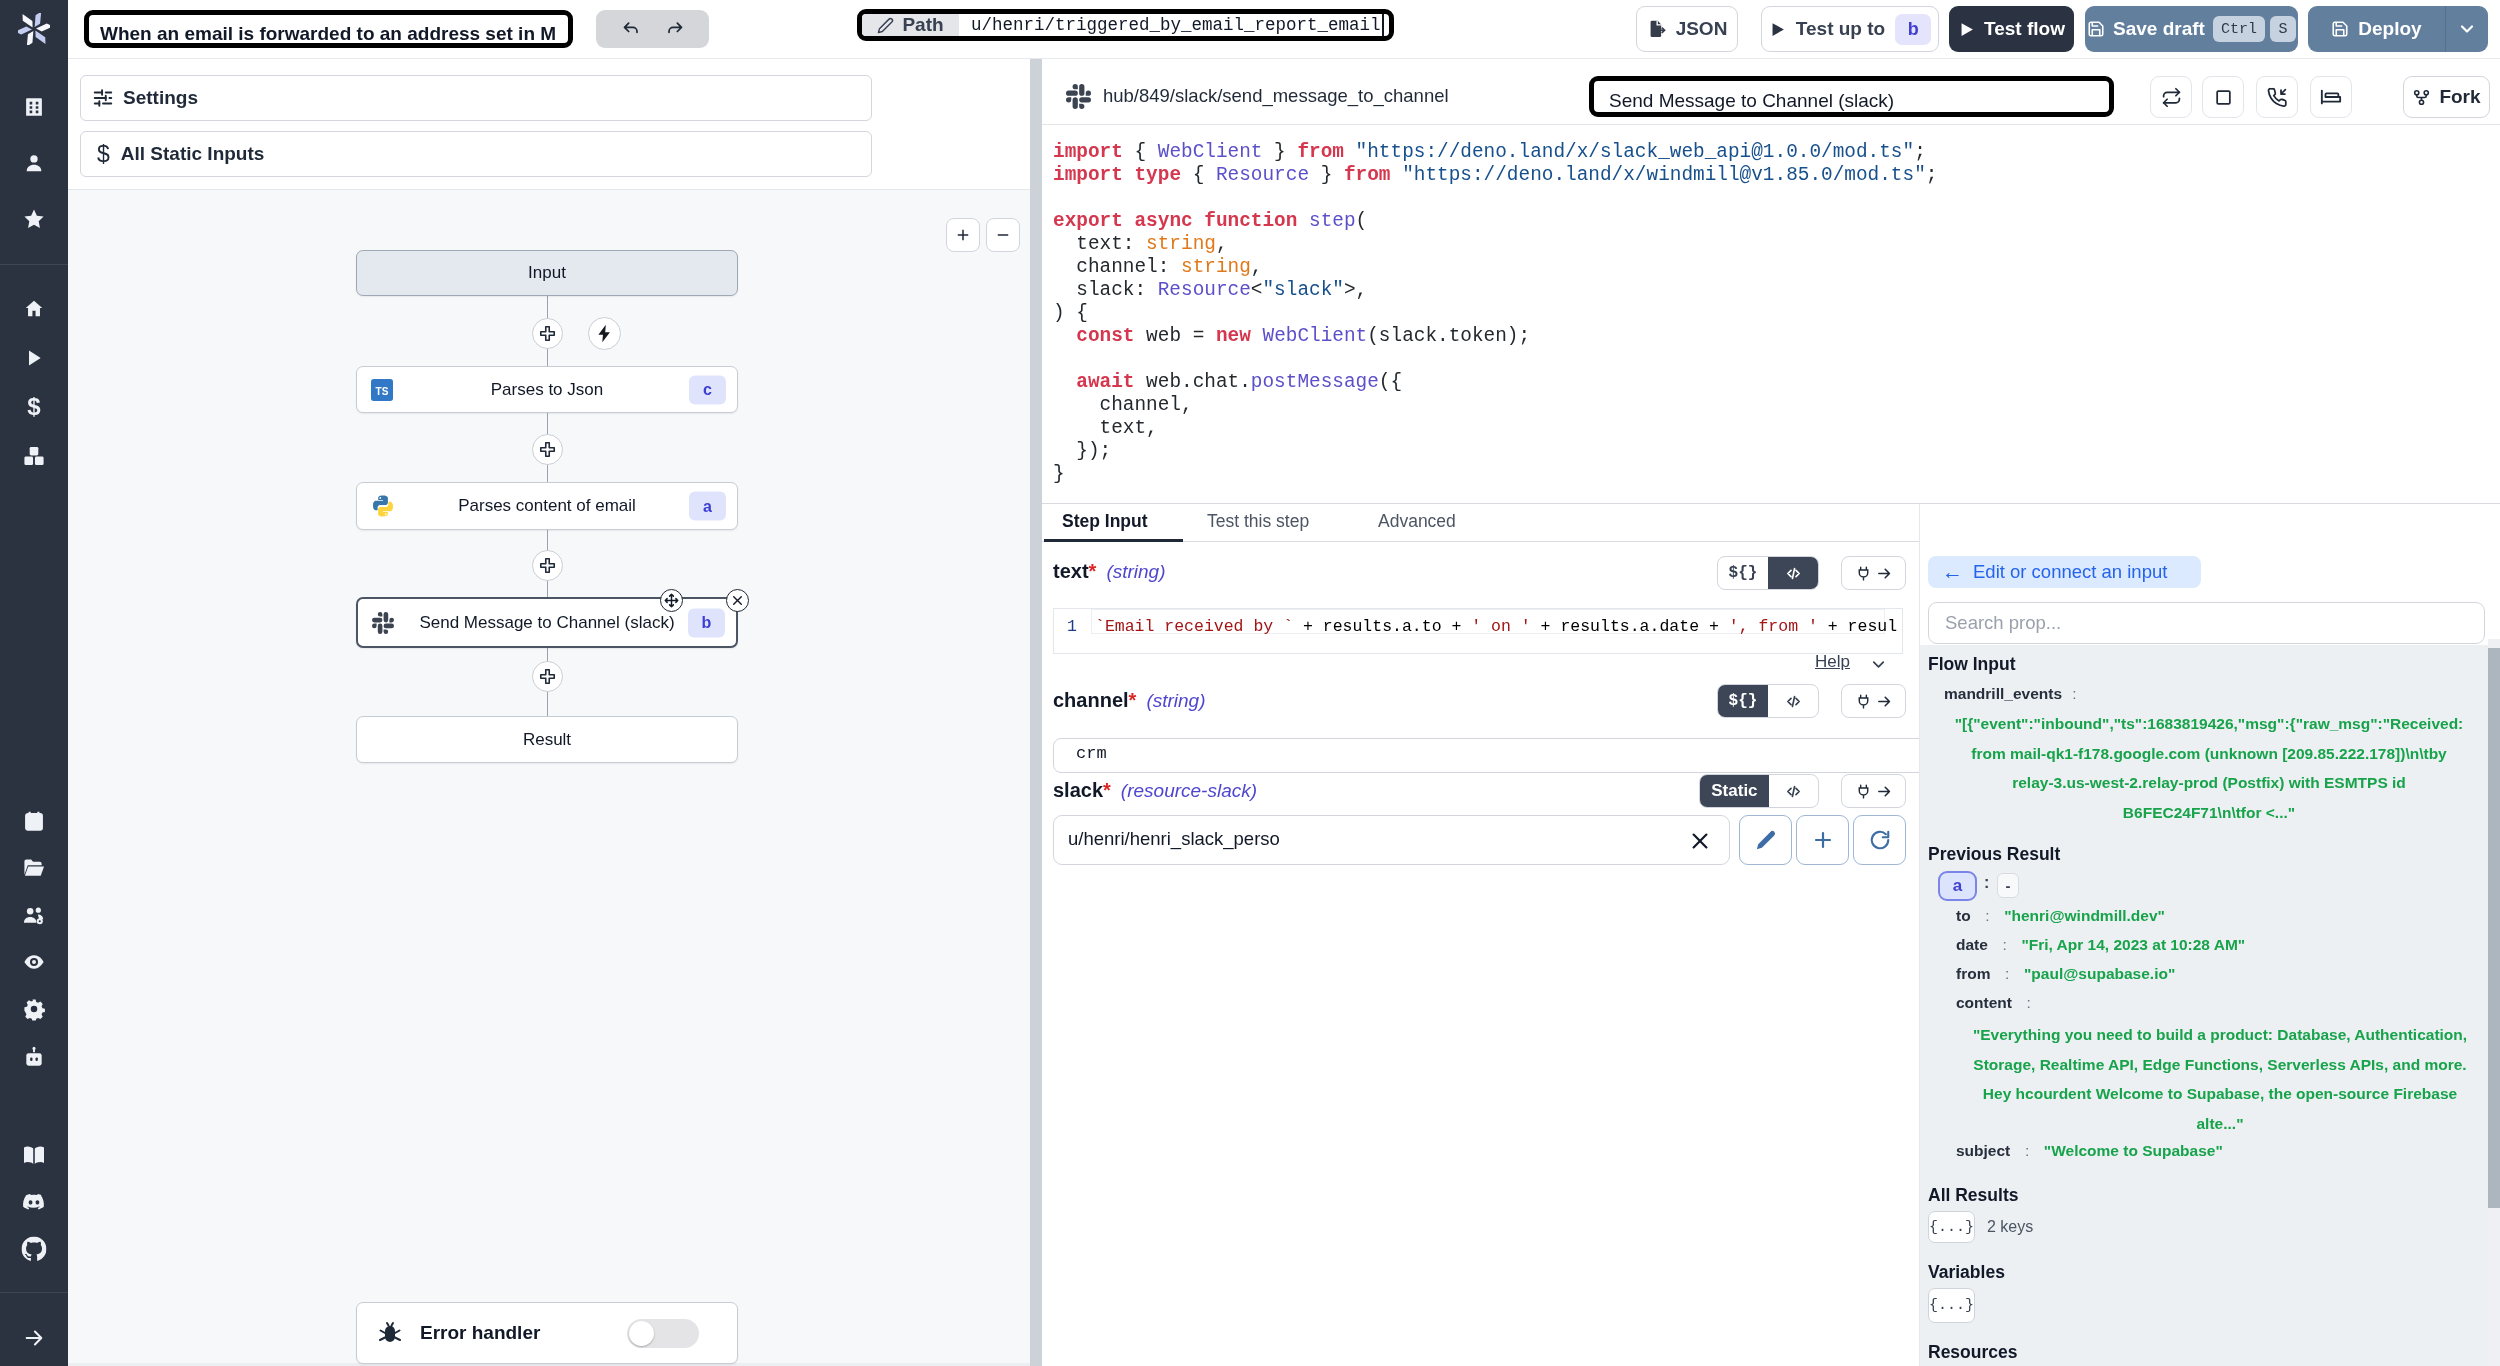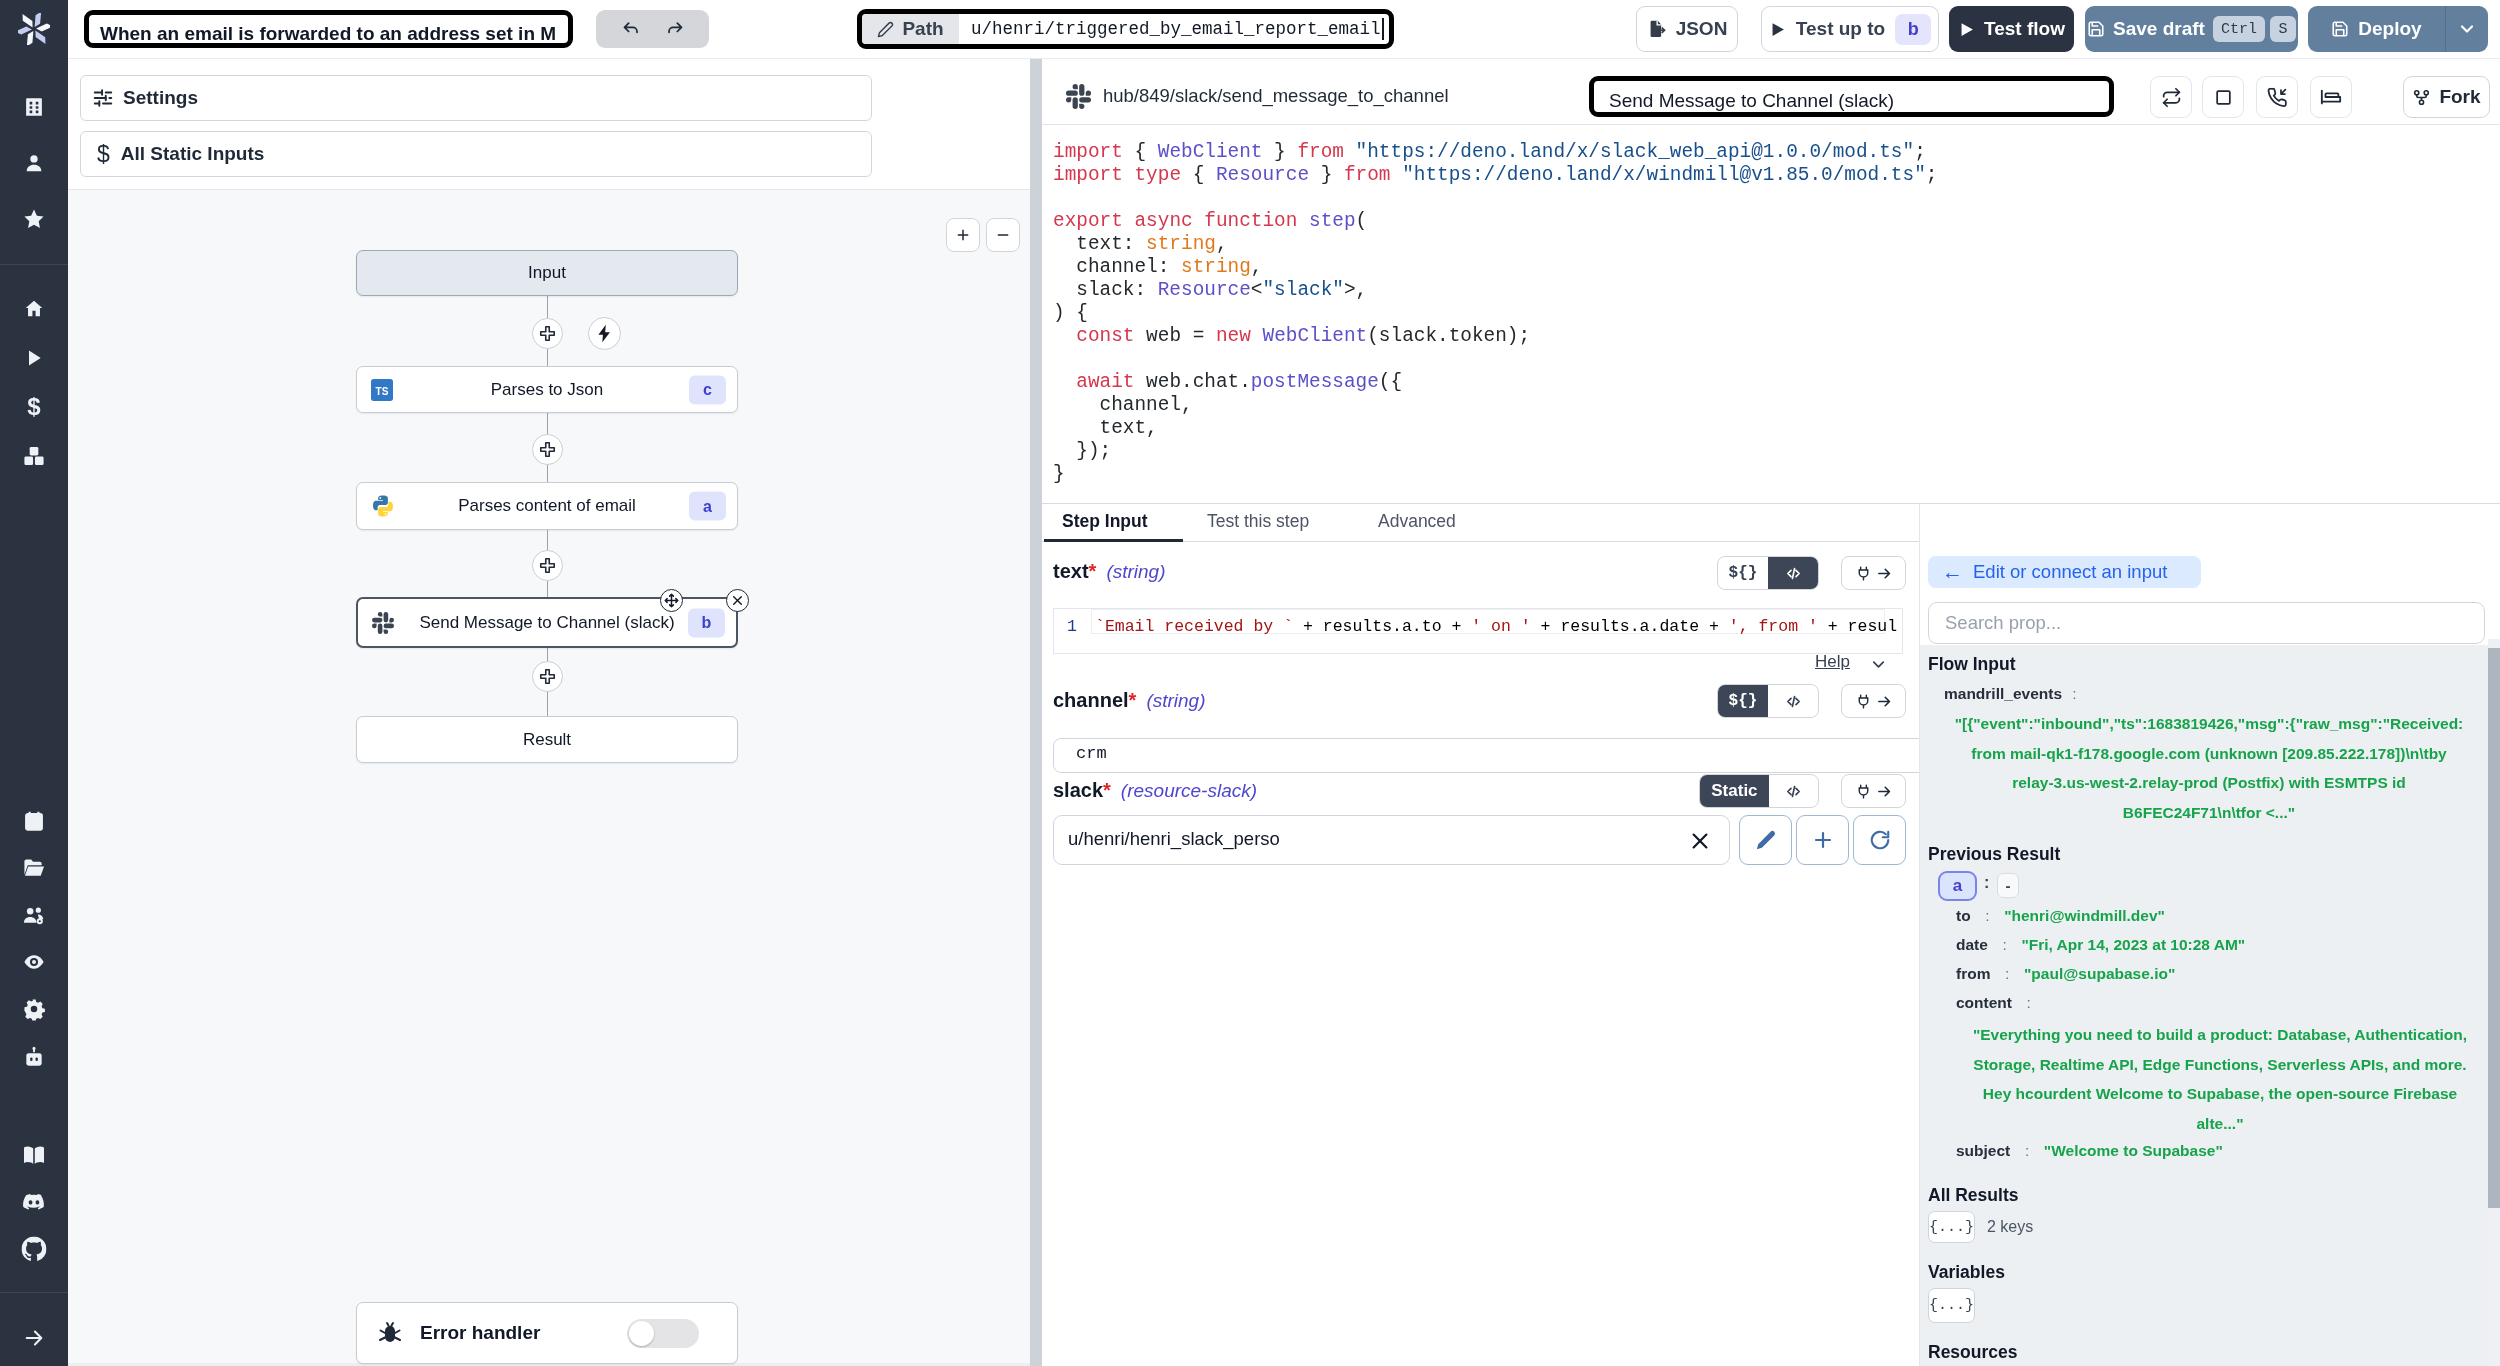--- a/index.html
+++ b/index.html
@@ -34,21 +34,21 @@
 .pcircle { position:absolute; background:#fff; border:1px solid #c9cfd6; border-radius:50%; display:flex; align-items:center; justify-content:center; color:#1f2937; }
 .vline { position:absolute; width:1px; background:#9aa3ad; }
 
 
 #splitter { position:absolute; left:1030px; top:59px; width:12px; height:1307px; background:#cdd2d9; }
 
 
 #rightpanel { position:absolute; left:1042px; top:59px; width:1458px; height:1307px; background:#fff; }
 
 
-.k { color:#d4374e; } .t { color:#5b50c9; } .s { color:#17508c; } .o { color:#e0791a; } .f { color:#5b50c9; }
+.k { color:#d4374e;font-weight:bold; } .t { color:#5b50c9; } .s { color:#17508c; } .o { color:#e0791a; } .f { color:#5b50c9; }
 #code { position:absolute; left:11px; top:82px; font-family:"Liberation Mono", monospace; font-size:19.4px; line-height:23px; color:#24292e; white-space:pre; }
 
 
 .toggle { position:absolute; height:34px; display:flex; border:1px solid #d2d6dc; border-radius:8px; overflow:hidden; background:#fff; }
 .toggle > div { display:flex; align-items:center; justify-content:center; font-family:"Liberation Mono", monospace; font-weight:700; font-size:16px; color:#374151; }
 .toggle .on { background:#3c4656; color:#fff; }
 .plugbtn { position:absolute; width:65px; height:34px; border:1px solid #d2d6dc; border-radius:8px; background:#fff; display:flex; align-items:center; justify-content:center; gap:4px; color:#1f2937; }
 
 .fieldlabel { position:absolute; font-size:20px; font-weight:700; color:#111827; }
 .fieldlabel .ast { color:#dc2626; }
@@ -187,21 +187,21 @@
   <div class="abs" style="left:11px; top:8px; font-size:19px; font-weight:700; color:#111827; white-space:nowrap; overflow:hidden; width:468px;">When an email is forwarded to an address set in M</div>
 </div>
 <div class="abs" style="left:596px; top:10px; width:113px; height:38px; background:#d4d6da; border-radius:9px; display:flex; align-items:center; justify-content:center; gap:22px; color:#1f2937;">
   <svg width="20" height="20" viewBox="0 0 24 24" fill="none" stroke="currentColor" stroke-width="2.1" stroke-linecap="round" stroke-linejoin="round">
       <path d="M3 10h10a5 5 0 0 1 5 5v1M3 10l5-5M3 10l5 5"></path>
     </svg>
   <svg width="20" height="20" viewBox="0 0 24 24" fill="none" stroke="currentColor" stroke-width="2.1" stroke-linecap="round" stroke-linejoin="round">
       <path d="M21 10H11a5 5 0 0 0-5 5v1M21 10l-5-5M21 10l-5 5"></path>
     </svg>
 </div>
-<div class="tb-input" style="left:857px; top:9px; width:537px; height:40px; overflow:hidden; display:flex;">
+<div class="tb-input" style="left:857px; top:9px; width:537px; height:32px; overflow:hidden; display:flex;align-items:flex-end;">
   <div style="width:97px; background:#e5e6e9; display:flex; align-items:center; justify-content:center; gap:8px; font-size:19px; font-weight:700; color:#374151;">
     <svg width="17" height="17" viewBox="0 0 24 24" fill="none" stroke="#374151" stroke-width="2" stroke-linecap="round" stroke-linejoin="round">
         <path d="M17 3a2.8 2.8 0 1 1 4 4L7.5 20.5 2 22l1.5-5.5z"></path>
       </svg>
     Path
   </div>
   <div class="mono" style="flex:1; display:flex; align-items:center; padding-left:12px; font-size:17.5px; color:#111827;">u/henri/triggered_by_email_report_email<span style="display:inline-block;width:2px;height:22px;background:#111827;margin-left:1px;"></span></div>
 </div>
 <div class="btn btn-white" style="left:1636px; top:6px; width:102px; height:46px; font-size:19px;">
   <svg width="20" height="20" viewBox="0 0 24 24">

